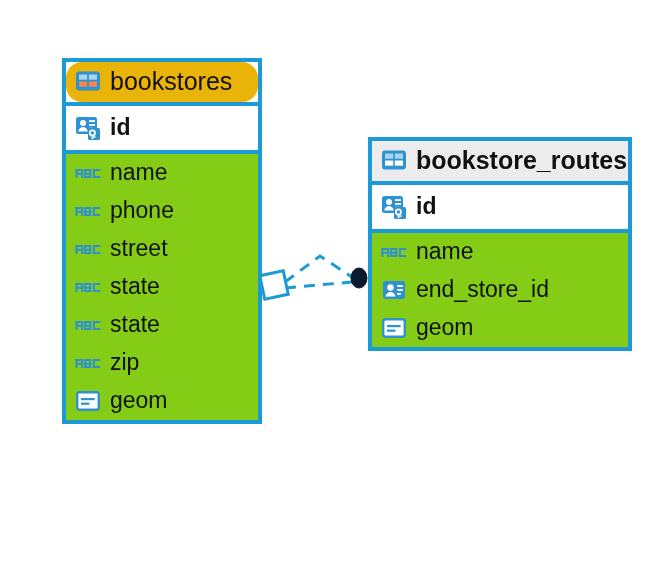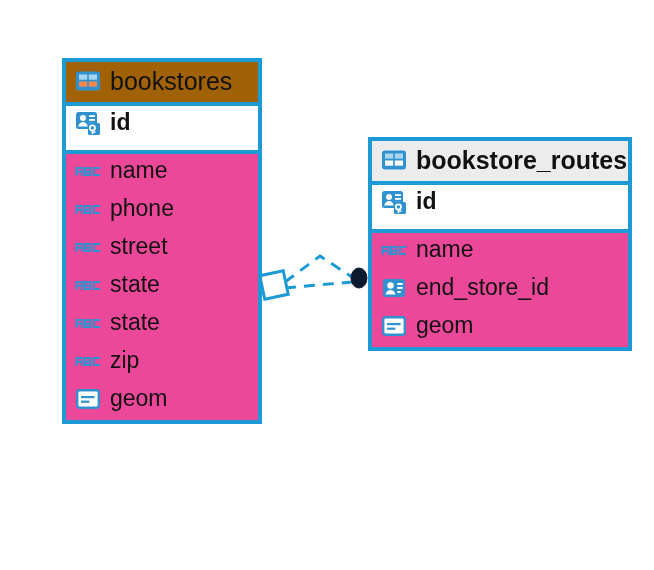--- a/index.html
+++ b/index.html
@@ -30,40 +30,40 @@
     box-sizing: border-box;
     z-index: 3;
   }
   .entity-header {
     display: flex;
     align-items: center;
     gap: 9px;
     padding: 6px 10px 7px 9px;
     box-sizing: border-box;
   }
-  .entity-header.orange { background: #a16207; }
+  .entity-header.orange { background: #eab308; border-radius: 16px; }
   .entity-header.grey   { background: #ececec; font-weight: bold; }
 
   .entity-title {
     font-size: 25px;
     color: #111111;
     line-height: 1.06;
     white-space: nowrap;
   }
 
   .pk-section {
     border-top: 4px solid #1b9ad6;
     border-bottom: 4px solid #1b9ad6;
     background: #ffffff;
   }
-  .field-section { background: #ec4899; }
+  .field-section { background: #84cc16; }
 
   .field-row {
     display: flex;
-    align-items: flex-start;
+    align-items: center;
     gap: 9px;
     padding: 4px 10px 4px 9px;
     box-sizing: border-box;
     height: 38px;
   }
   .field-label {
     font-size: 23px;
     color: #111111;
     line-height: 1.05;
     white-space: nowrap;

